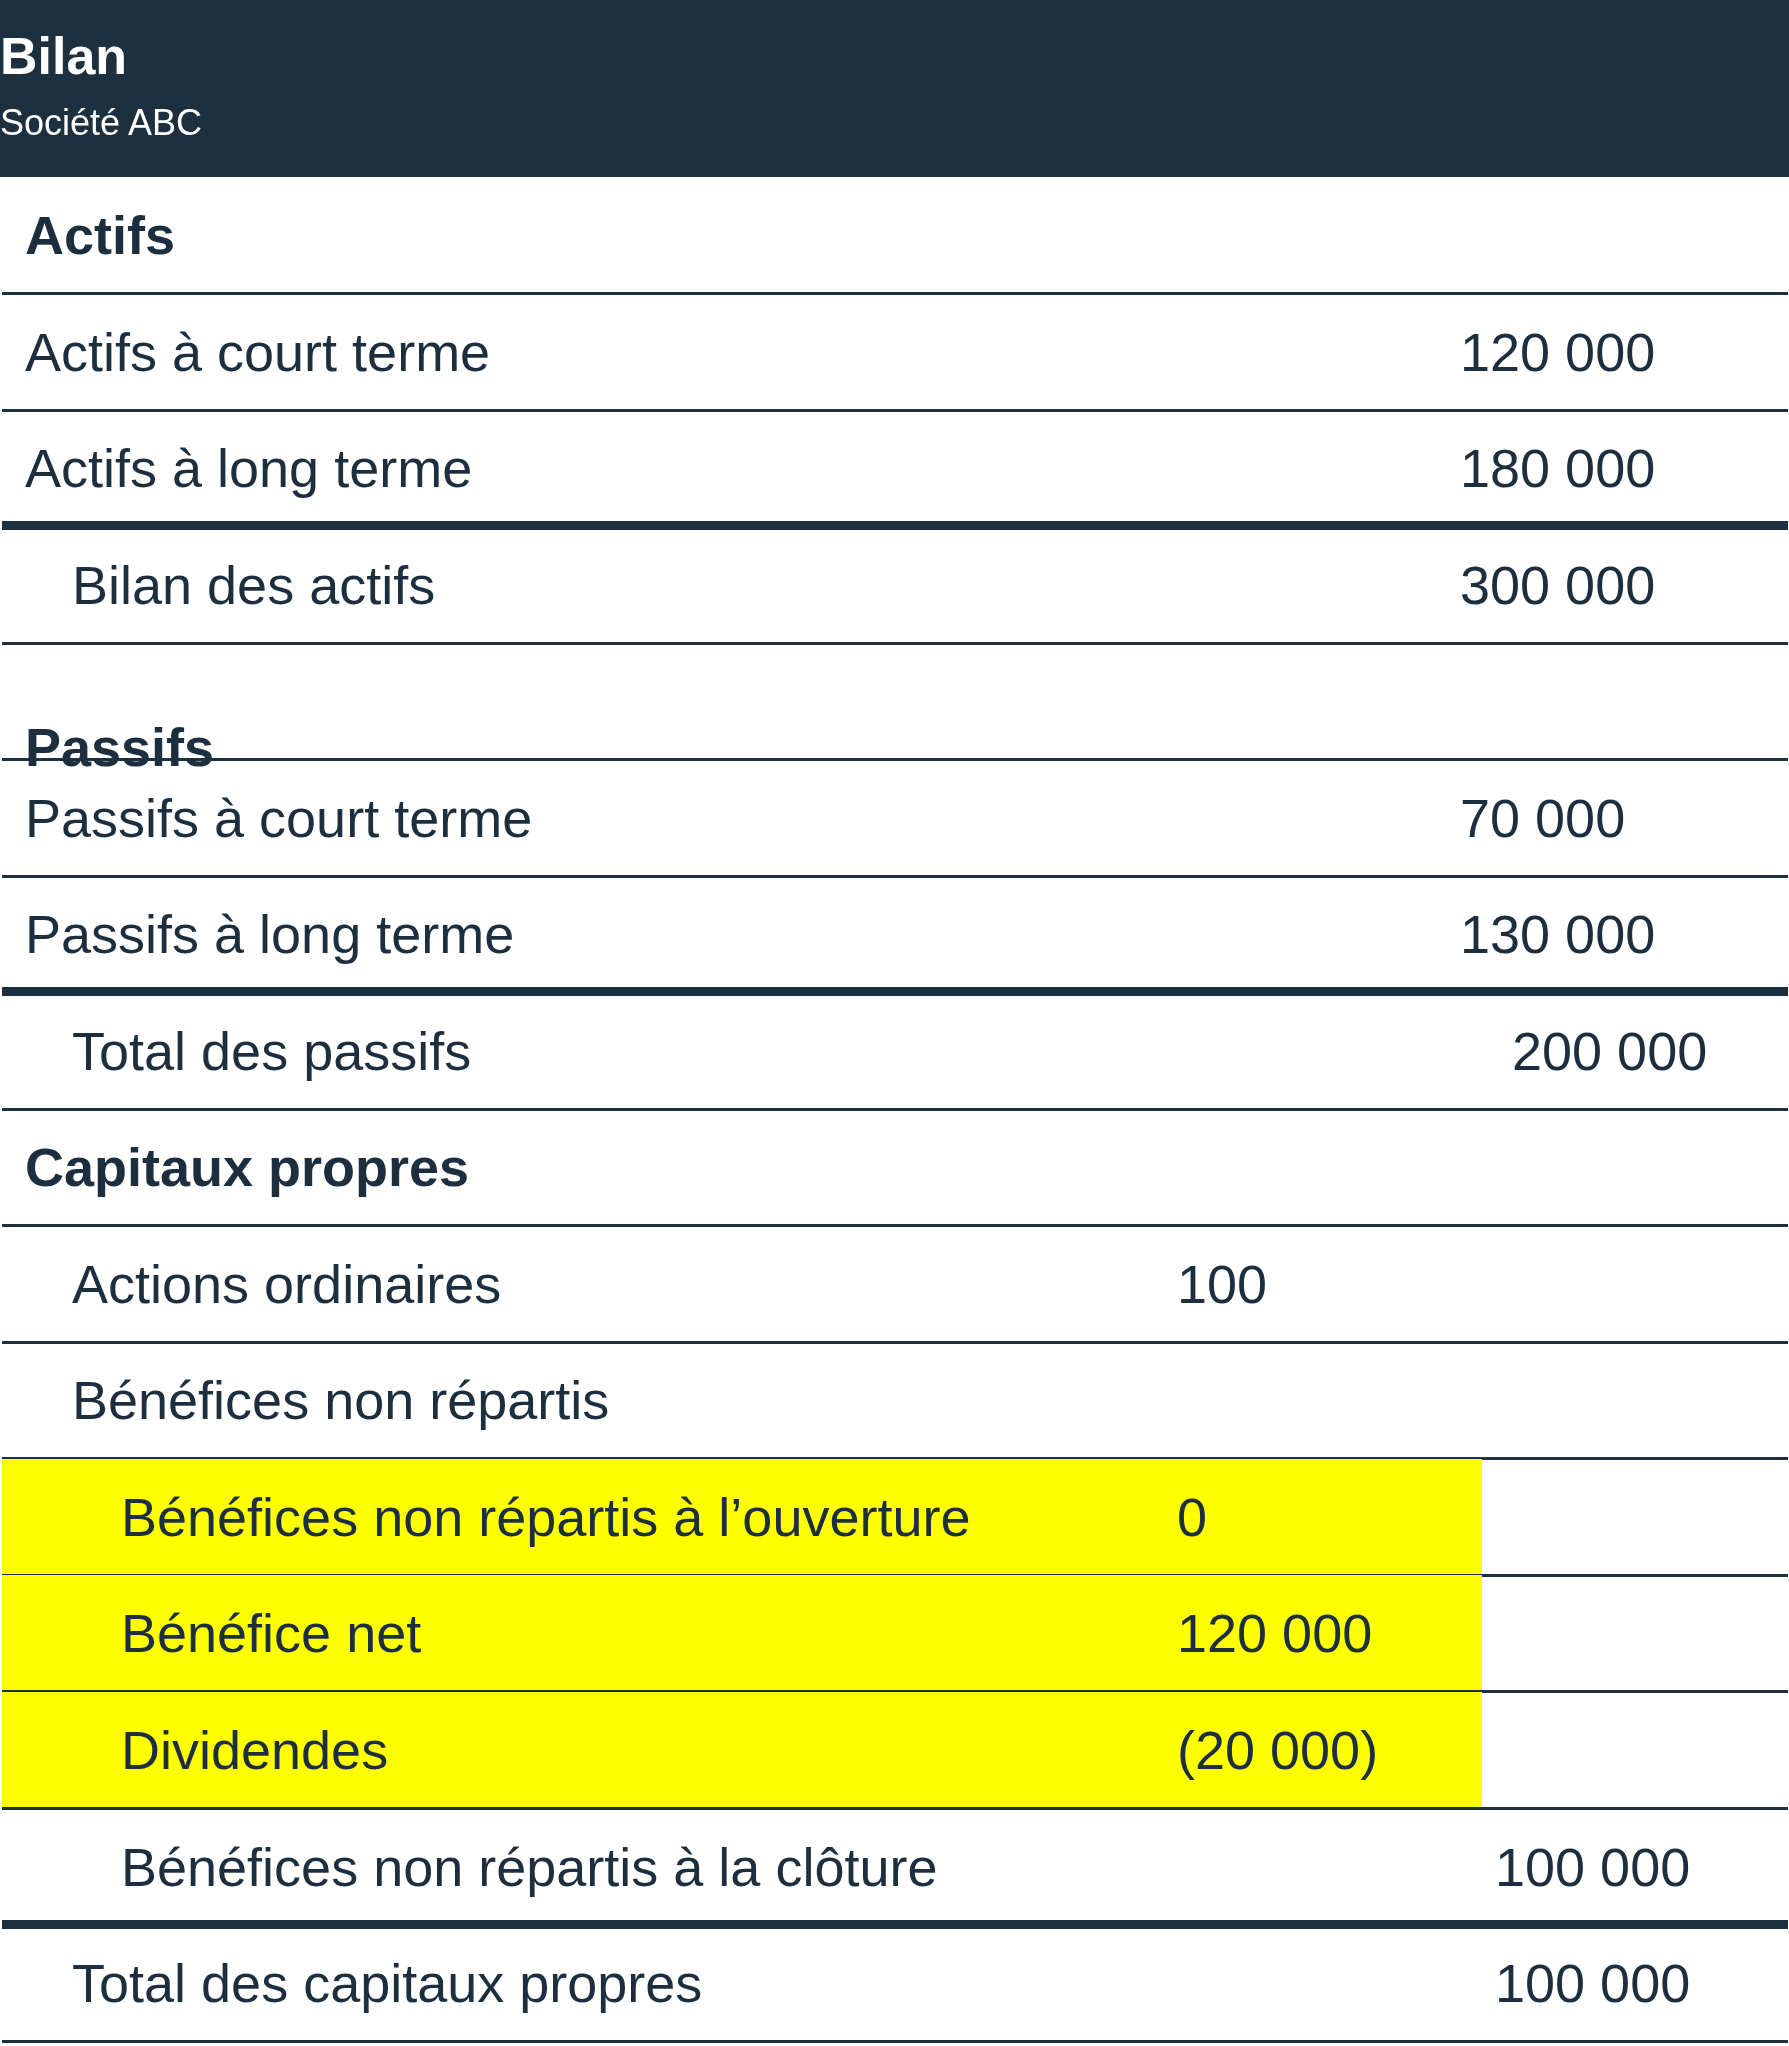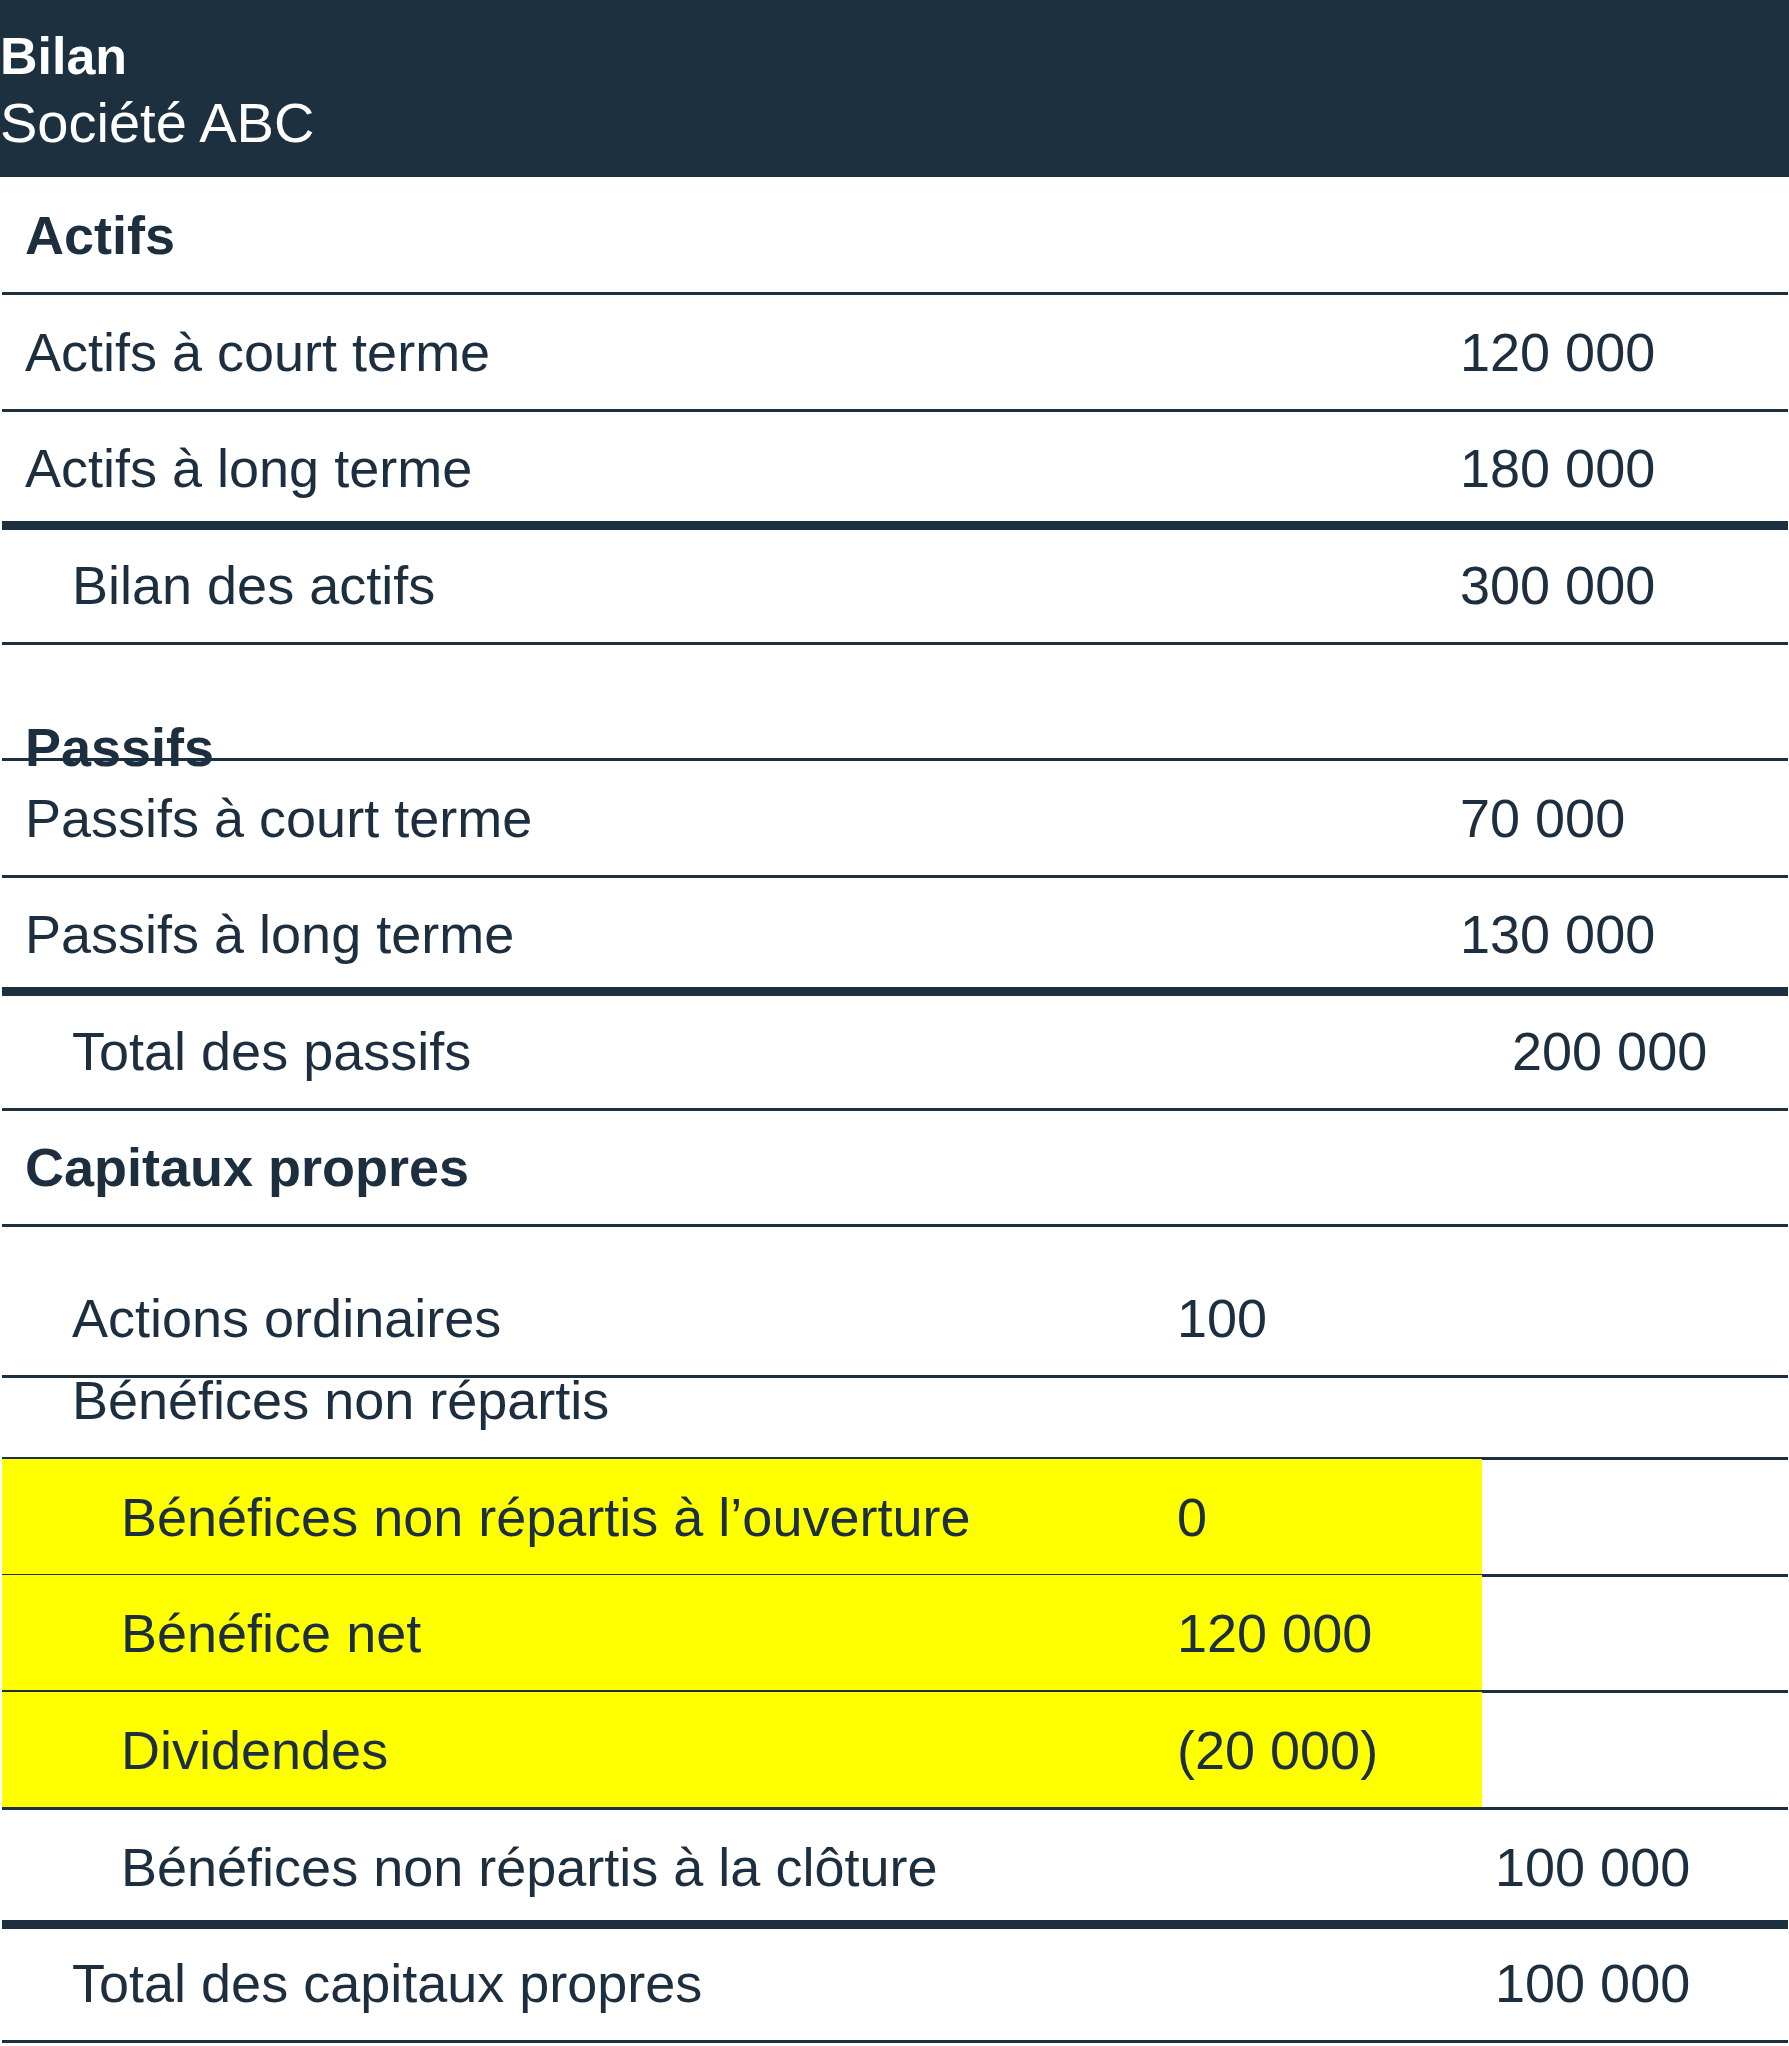--- a/index.html
+++ b/index.html
@@ -1,19 +1,19 @@
 <!DOCTYPE html>
 <html style="font-size:15px"><head>
 <meta charset="utf-8">
 <style>
   html,body{margin:0;padding:0;background:#fff;}
   body{width:1790px;height:2046px;position:relative;overflow:hidden;font-family:"Liberation Sans",sans-serif;color:#1d2f3f;}
   .header{position:absolute;left:0;top:0;width:1790px;height:177px;background:#1d3040;color:#fff;text-align:left;}
   .header .t1{position:absolute;left:0;right:0;top:26px;font-size:52px;font-weight:bold;line-height:60px;}
-  .header .t2{position:absolute;left:0;right:0;top:93px;font-size:56px;line-height:60px;}
+  .header .t2{position:absolute;left:0;right:0;top:93px;font-size:36px;line-height:60px;}
   .row{position:absolute;left:0;width:1790px;height:117px;box-sizing:border-box;}
   .row .hl{position:absolute;left:1.9px;top:0;width:1480px;height:100%;background:#ffff00;}
   .row .bt{position:absolute;left:1.9px;right:1.9px;height:2.8px;background:#1d3040;}
   .row .bt.thick{height:9.3px;}
   .lbl{position:absolute;top:0;height:117px;line-height:117px;font-size:54px;white-space:nowrap;}
   .lbl.b{font-weight:bold;}
   .val{position:absolute;top:0;height:117px;line-height:117px;font-size:54px;white-space:nowrap;text-align:left;width:280px;}
 </style>
 </head>
 <body>
@@ -59,21 +59,21 @@
     </div>
     <div class="row" style="top: 993px;">
       <div class="lbl" style="left: 72px;">Total des passifs</div>
       <div class="val" style="left: 1512px;">200 000</div>
       <div class="bt" style="top: 115px;"></div>
     </div>
     <div class="row" style="top: 1109px;">
       <div class="lbl b" style="left: 25px;">Capitaux propres</div>
       <div class="bt" style="top: 115px;"></div>
     </div>
-    <div class="row" style="top: 1260px;">
+    <div class="row" style="top: 1226px;">
       <div class="lbl" style="left: 72px;">Actions ordinaires</div>
       <div class="val" style="left: 1177px;">100</div>
       <div class="bt" style="top: 115px;"></div>
     </div>
     <div class="row" style="top: 1342px;">
       <div class="lbl" style="left: 72px;">Bénéfices non répartis</div>
       <div class="bt" style="top: 115px;"></div>
     </div>
     <div class="row" style="top: 1459px;">
       <div class="hl"></div>

